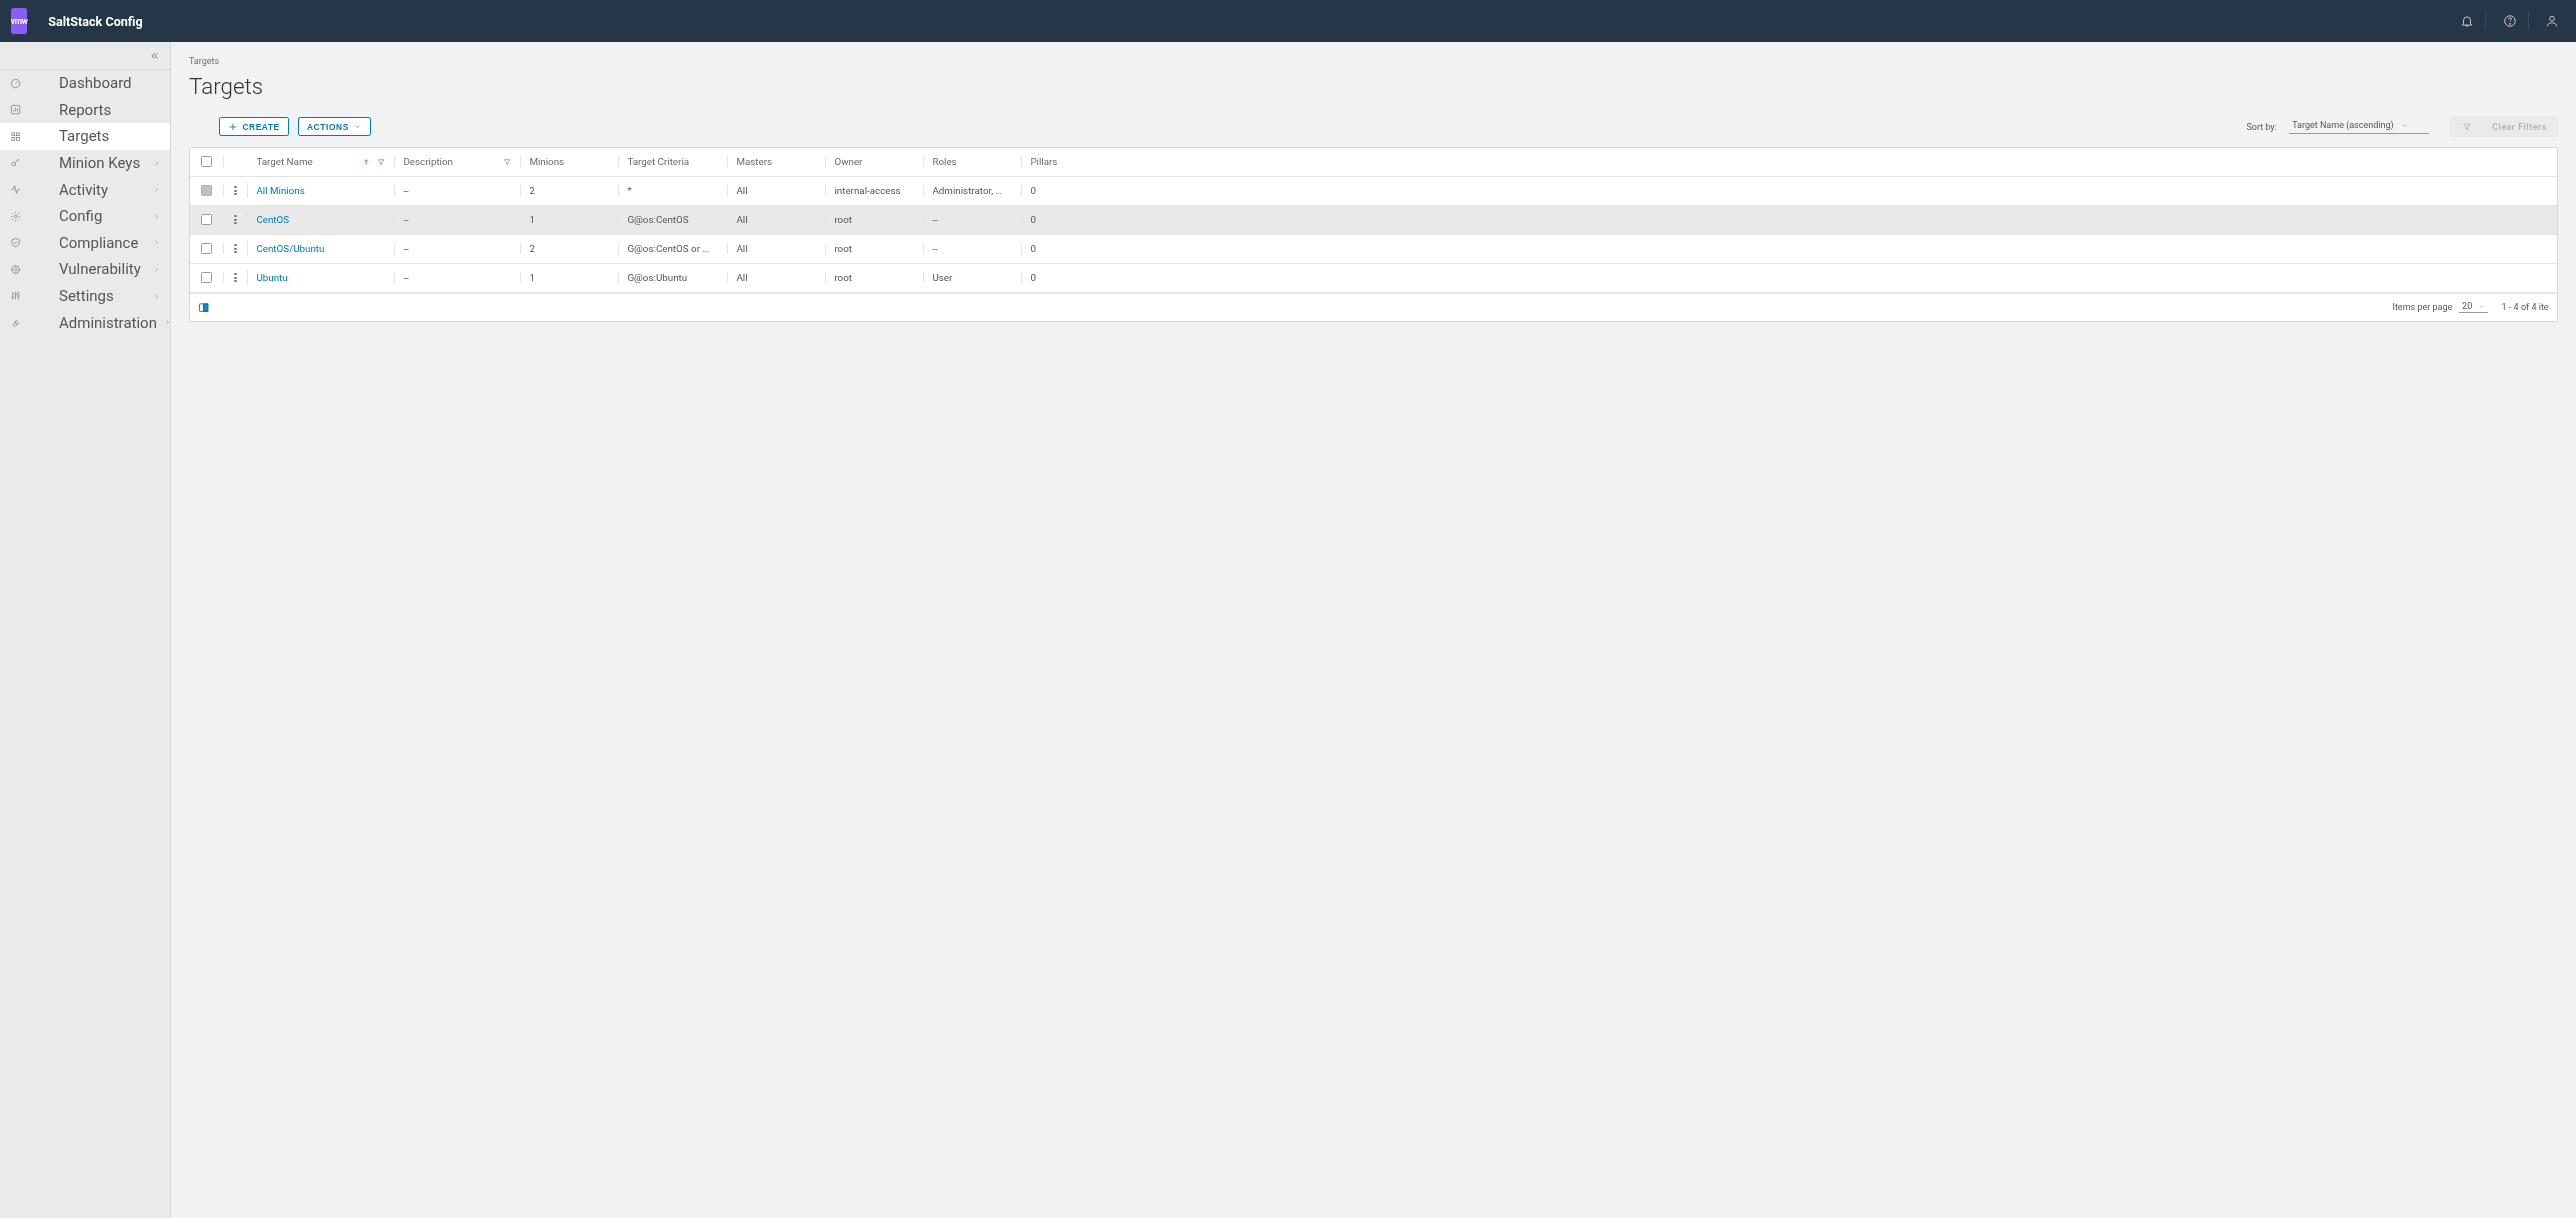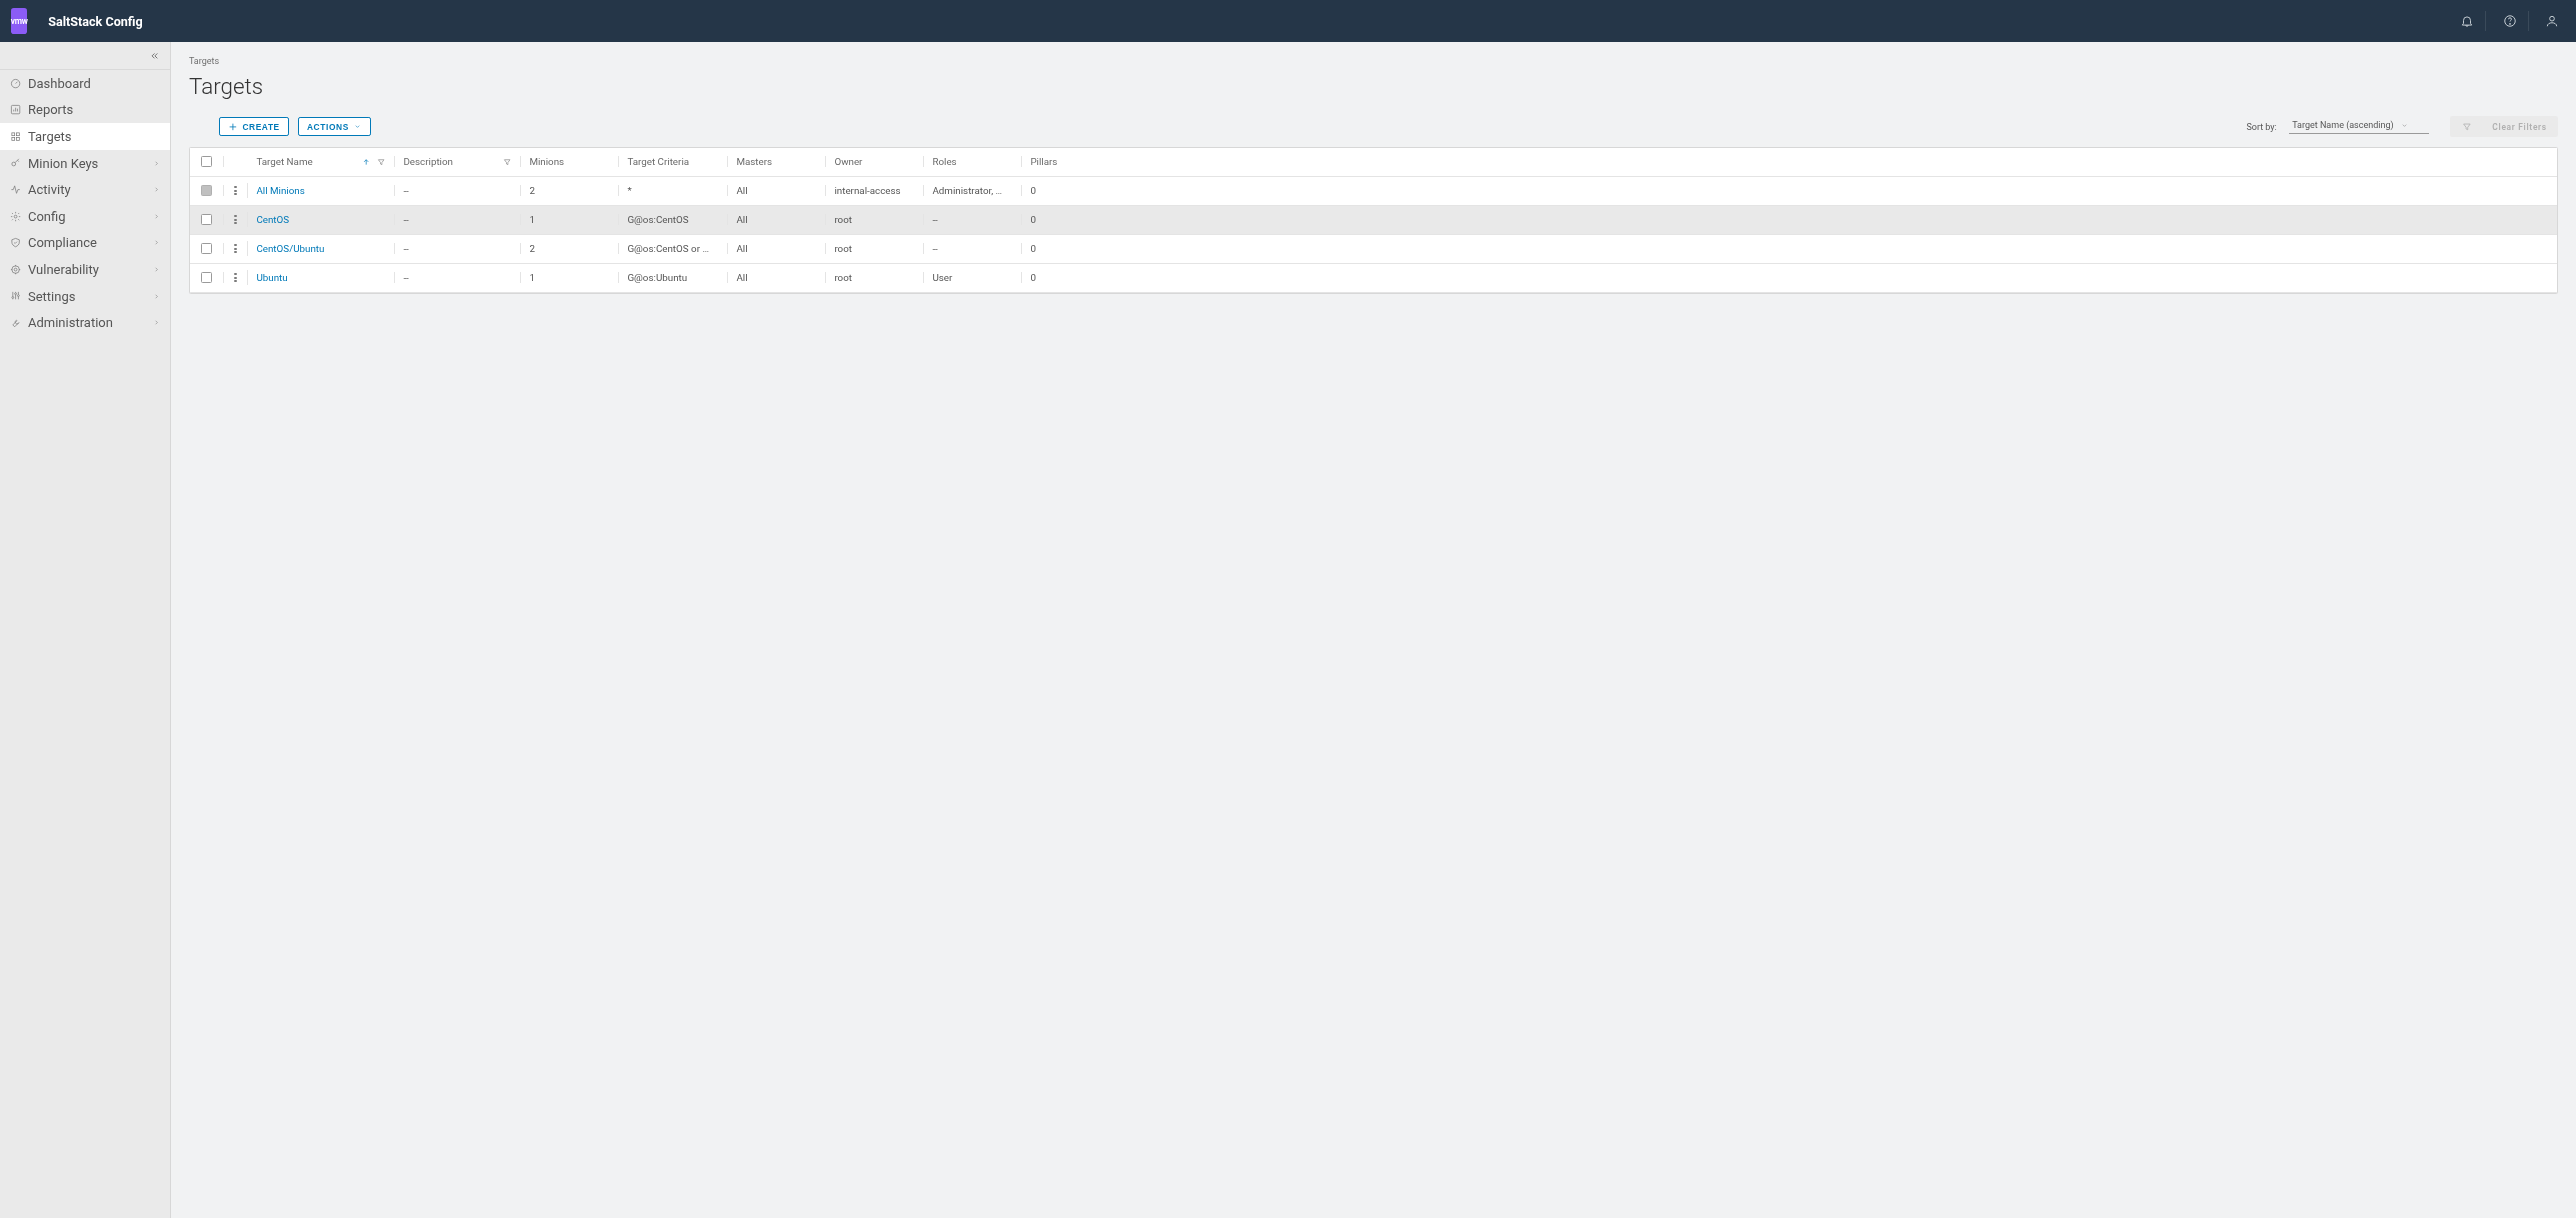--- a/index.html
+++ b/index.html
@@ -16,21 +16,21 @@
 
 
 .body { flex: 1; display: flex; min-height: 0; }
 
 
 .sidebar { width: 171px; background: #eaeaea; border-right: 0.7px solid #d7d7d7; display: flex; flex-direction: column; }
 .collapse-bar { height: 28px; display: flex; align-items: center; justify-content: flex-end; padding-right: 9.8px; color: #595959; cursor: pointer; border-bottom: 0.7px solid #d9d9d9; }
 .nav { display: flex; flex-direction: column; }
 .nav-item { display: flex; align-items: center; height: 26.6px; padding: 0 9.8px; color: #565656; cursor: pointer; gap: 7px; }
 .nav-item .ni-icon { width: 11.2px; display: flex; justify-content: center; color: #7a7a7a; }
-.nav-item .ni-label { flex: 1; font-size: 13px; }
+.nav-item .ni-label { flex: 1; font-size: 15px; margin-left: 31px; }
 .nav-item .ni-chevron { color: #7a7a7a; }
 .nav-item.active { background: #fff; }
 
 
 .main { flex: 1; padding: 14px 18px; overflow: auto; background: #f1f2f3; min-width: 0; }
 .breadcrumb { font-size: 9px; color: #707070; margin-bottom: 7px; }
 .page-title { font-size: 22.4px; font-weight: 300; color: #333; margin-bottom: 17px; }
 
 .toolbar { display: flex; align-items: center; gap: 8.4px; margin-bottom: 9.8px; padding-left: 30px; }
 .btn { display: inline-flex; align-items: center; gap: 4.2px; height: 19.6px; padding: 0 8.4px; border: 0.7px solid #0079b8; background: #fff; color: #0079b8; font-size: 8.4px; letter-spacing: 0.6px; font-weight: 600; border-radius: 2.1px; cursor: pointer; text-transform: uppercase; }
@@ -428,17 +428,35 @@
                 <div class="cell col-desc sep">--</div>
                 <div class="cell col-minions sep">1</div>
                 <div class="cell col-criteria sep">G@os:Ubuntu</div>
                 <div class="cell col-masters sep">All</div>
                 <div class="cell col-owner sep">root</div>
                 <div class="cell col-roles sep">User</div>
                 <div class="cell col-pillars">0</div>
               </div>
             </div>
         </div>
+        <div class="gfooter">
+          <span class="cols-icon">
+            <svg width="11.2" height="11.2" viewBox="0 0 24 24" fill="none" stroke="currentColor" stroke-width="2">
+                <rect x="3" y="4" width="18" height="16" rx="1"></rect>
+                <path d="M12 4v16" stroke="currentColor"></path>
+                <rect x="12" y="4" width="9" height="16" fill="currentColor" fill-opacity="0.9"></rect>
+              </svg>
+          </span>
+          <div class="spacer"></div>
+          <span class="ipp">Items per page</span>
+          <span class="pp-select">
+            <span>20</span>
+            <svg width="7" height="7" viewBox="0 0 24 24" fill="none" stroke="#888" stroke-width="2">
+                <path d="M6 9l6 6 6-6"></path>
+              </svg>
+          </span>
+          <span class="range">1 - 4 of 4 ite</span>
+        </div>
       </div>
     </div>
   </div>
 </div>
 
 
 </body></html>

